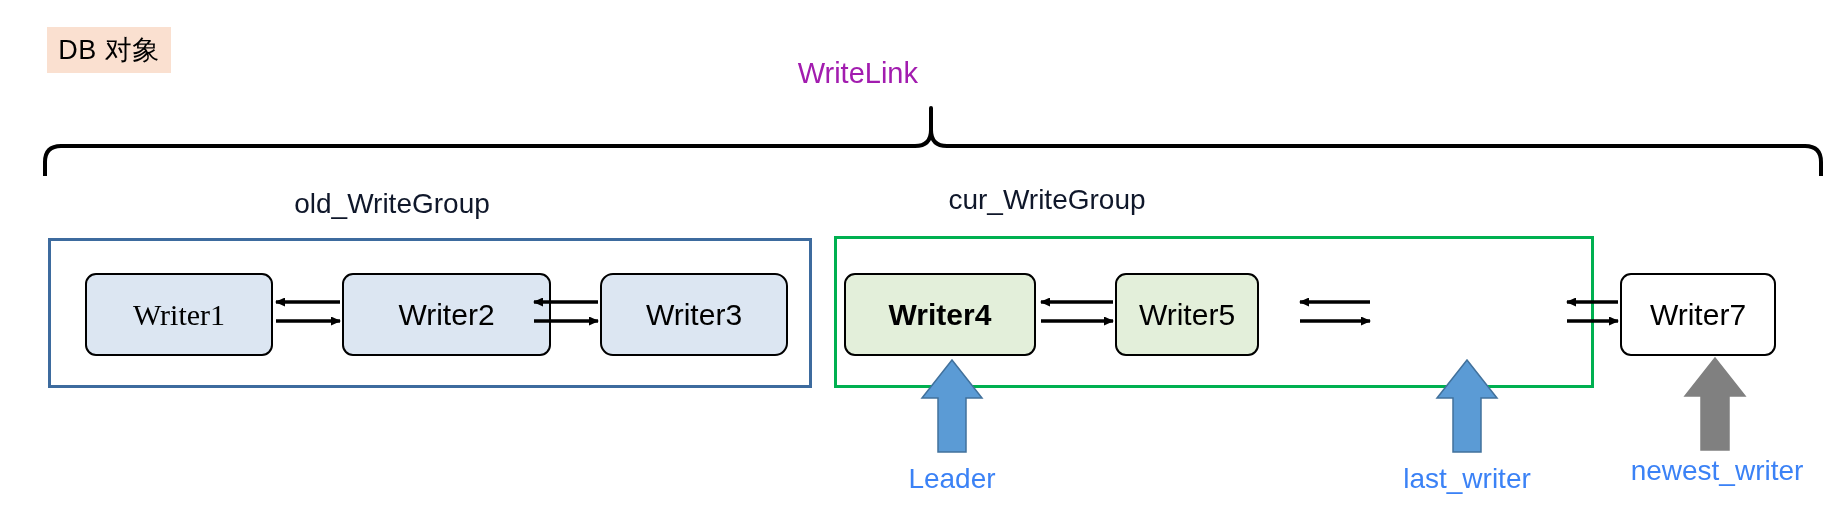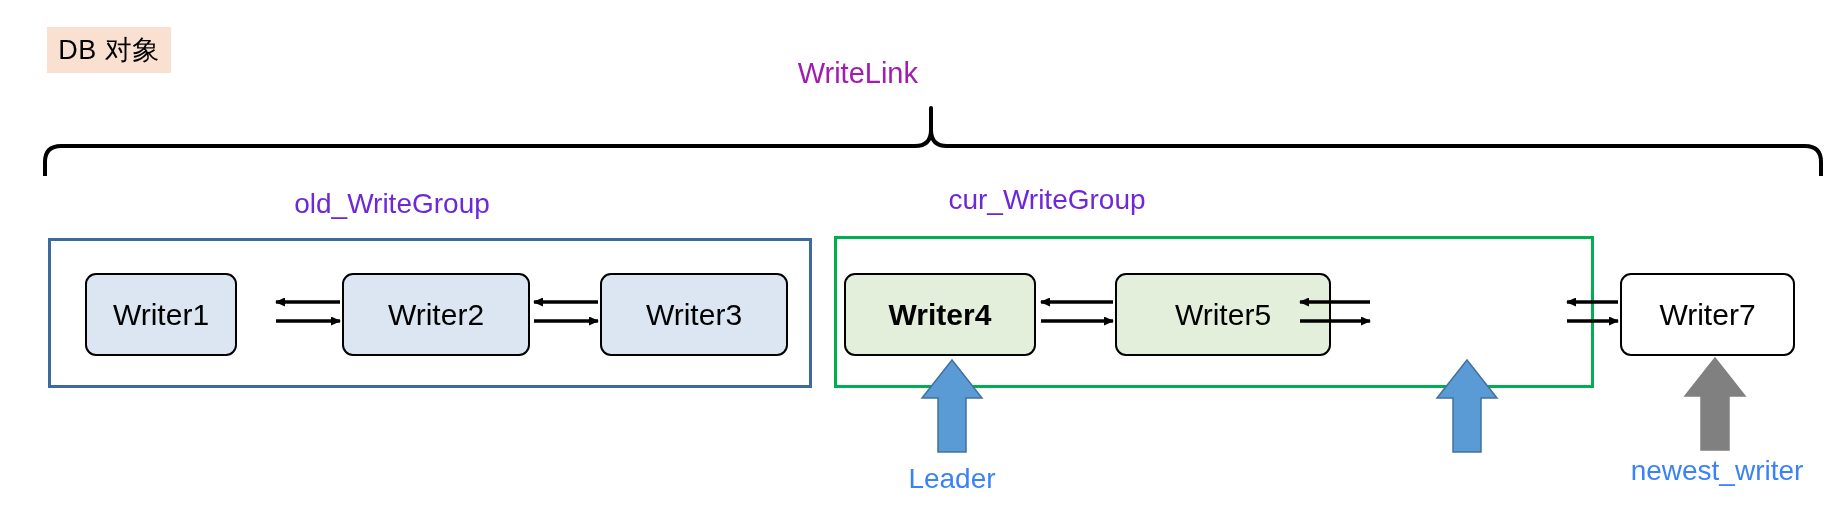--- a/index.html
+++ b/index.html
@@ -54,21 +54,21 @@
     left: 0;
     top: 100px;
     width: 1825px;
     height: 80px;
   }
 
   
   .group-caption {
     position: absolute;
     font-size: 28px;
-    color: #6d28d9;
+    color: #0f172a;
     text-align: center;
     white-space: nowrap;
   }
   #caption-old {
     left: 170px;
     top: 188px;
     width: 400px;
   }
   #caption-cur {
     left: 825px;
@@ -109,27 +109,27 @@
     align-items: center;
     justify-content: center;
     font-size: 30px;
     color: #000;
     white-space: nowrap;
   }
   .writer.blue  { background: #dce6f2; }
   .writer.green { background: #e3efda; }
   .writer.white { background: #ffffff; }
 
-  #writer-1 { left: 63px;   width: 152px; }
-  #writer-2 { left: 320px;  width: 188px; }
-  #writer-3 { left: 578px;  width: 188px; }
+  #writer-1 { left: 63px;   width: 188px; font-family: Liberation Serif, serif; }
+  #writer-2 { left: 320px;  width: 209px; }
+  #writer-3 { left: 578px;  width: 188px; border-radius: 13px; }
   #writer-4 { left: 822px;  width: 192px; font-weight: bold; }
-  #writer-5 { left: 1093px; width: 216px; }
+  #writer-5 { left: 1093px; width: 144px; }
   #writer-6 { left: 1350px; width: 190px; }
-  #writer-7 { left: 1598px; width: 175px; }
+  #writer-7 { left: 1598px; width: 156px; }
 
   
   #links-svg {
     position: absolute;
     left: 0;
     top: 0;
     width: 1825px;
     height: 528px;
     pointer-events: none;
   }
@@ -227,15 +227,16 @@
     <g>
       <path d="M 1445,360 L 1475,398 L 1459,398 L 1459,452 L 1431,452 L 1431,398 L 1415,398 z" fill="#5b9bd5" stroke="#41719c" stroke-width="1.5"></path>
     </g>
 
     <g>
       <path d="M 1693,358 L 1723,396 L 1707,396 L 1707,450 L 1679,450 L 1679,396 L 1663,396 z" fill="#808080" stroke="#808080" stroke-width="1.5"></path>
     </g>
   </svg>
 
   <div class="pointer-caption" id="caption-leader">Leader</div>
+  <div class="pointer-caption" id="caption-last-writer">last_writer</div>
   <div class="pointer-caption" id="caption-newest-writer">newest_writer</div>
 
 </div>
 
 </body></html>

